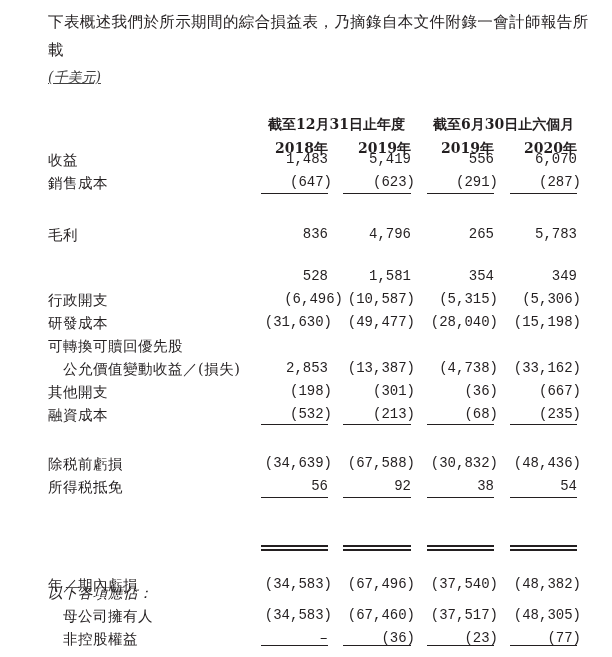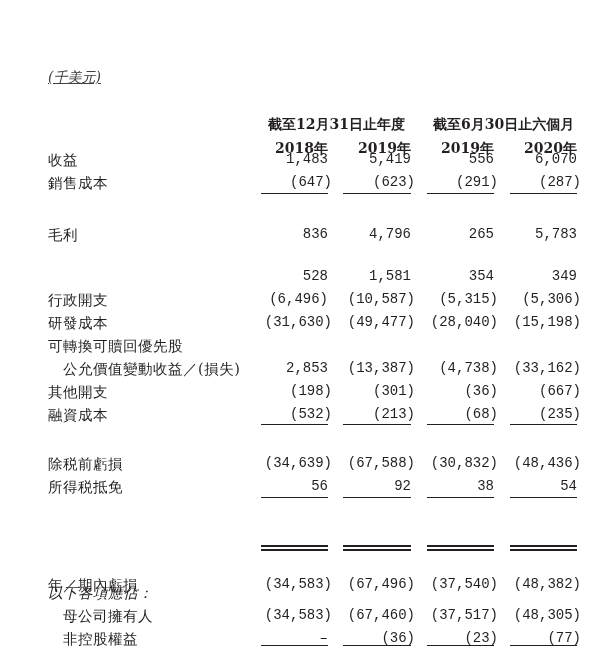--- a/index.html
+++ b/index.html
@@ -15,20 +15,21 @@
   .lbl.bold { font-weight: normal; }
   .num { position: absolute; top: 0; font-size: 14px; font-family: Liberation Mono, monospace; white-space: nowrap; }
   .c1 { right: 284px; } .c2 { right: 201px; } .c3 { right: 118px; } .c4 { right: 35px; }
   .line { position: absolute; height: 1px; background: #231f20; }
   .dbl { position: absolute; height: 2px; background: #231f20; }
 </style>
 </head>
 <body>
 
 <div class="intro">
+  <div class="indent">下表概述我們於所示期間的綜合損益表，乃摘錄自本文件附錄一會計師報告所載</div>
 </div>
 
 <div class="unit">(千美元)</div>
 <div class="hdr" style="left:268px; top:84px;">截至12月31日止年度</div>
 <div class="hdr" style="left:433px; top:84px;">截至6月30日止六個月</div>
 <div class="hdr" style="right:284px; top:108px;">2018年</div>
 <div class="hdr" style="right:201px; top:108px;">2019年</div>
 <div class="hdr" style="right:118px; top:108px;">2019年</div>
 <div class="hdr" style="right:35px; top:108px;">2020年</div>
 
@@ -56,21 +57,21 @@
 </div>
 
 <div class="row" style="top:268px;">
   <span class="num c1">528</span>
   <span class="num c2">1,581</span>
   <span class="num c3">354</span>
   <span class="num c4">349</span>
 </div>
 <div class="row" style="top:291px;">
   <span class="lbl">行政開支</span>
-  <span class="num" style="right:284px">(6,496)</span>
+  <span class="num" style="right:269px">(6,496)</span>
   <span class="num" style="right:197px">(10,587)</span>
   <span class="num" style="right:114px">(5,315)</span>
   <span class="num" style="right:31px">(5,306)</span>
 </div>
 <div class="row" style="top:314px;">
   <span class="lbl">研發成本</span>
   <span class="num" style="right:280px">(31,630)</span>
   <span class="num" style="right:197px">(49,477)</span>
   <span class="num" style="right:114px">(28,040)</span>
   <span class="num" style="right:31px">(15,198)</span>

